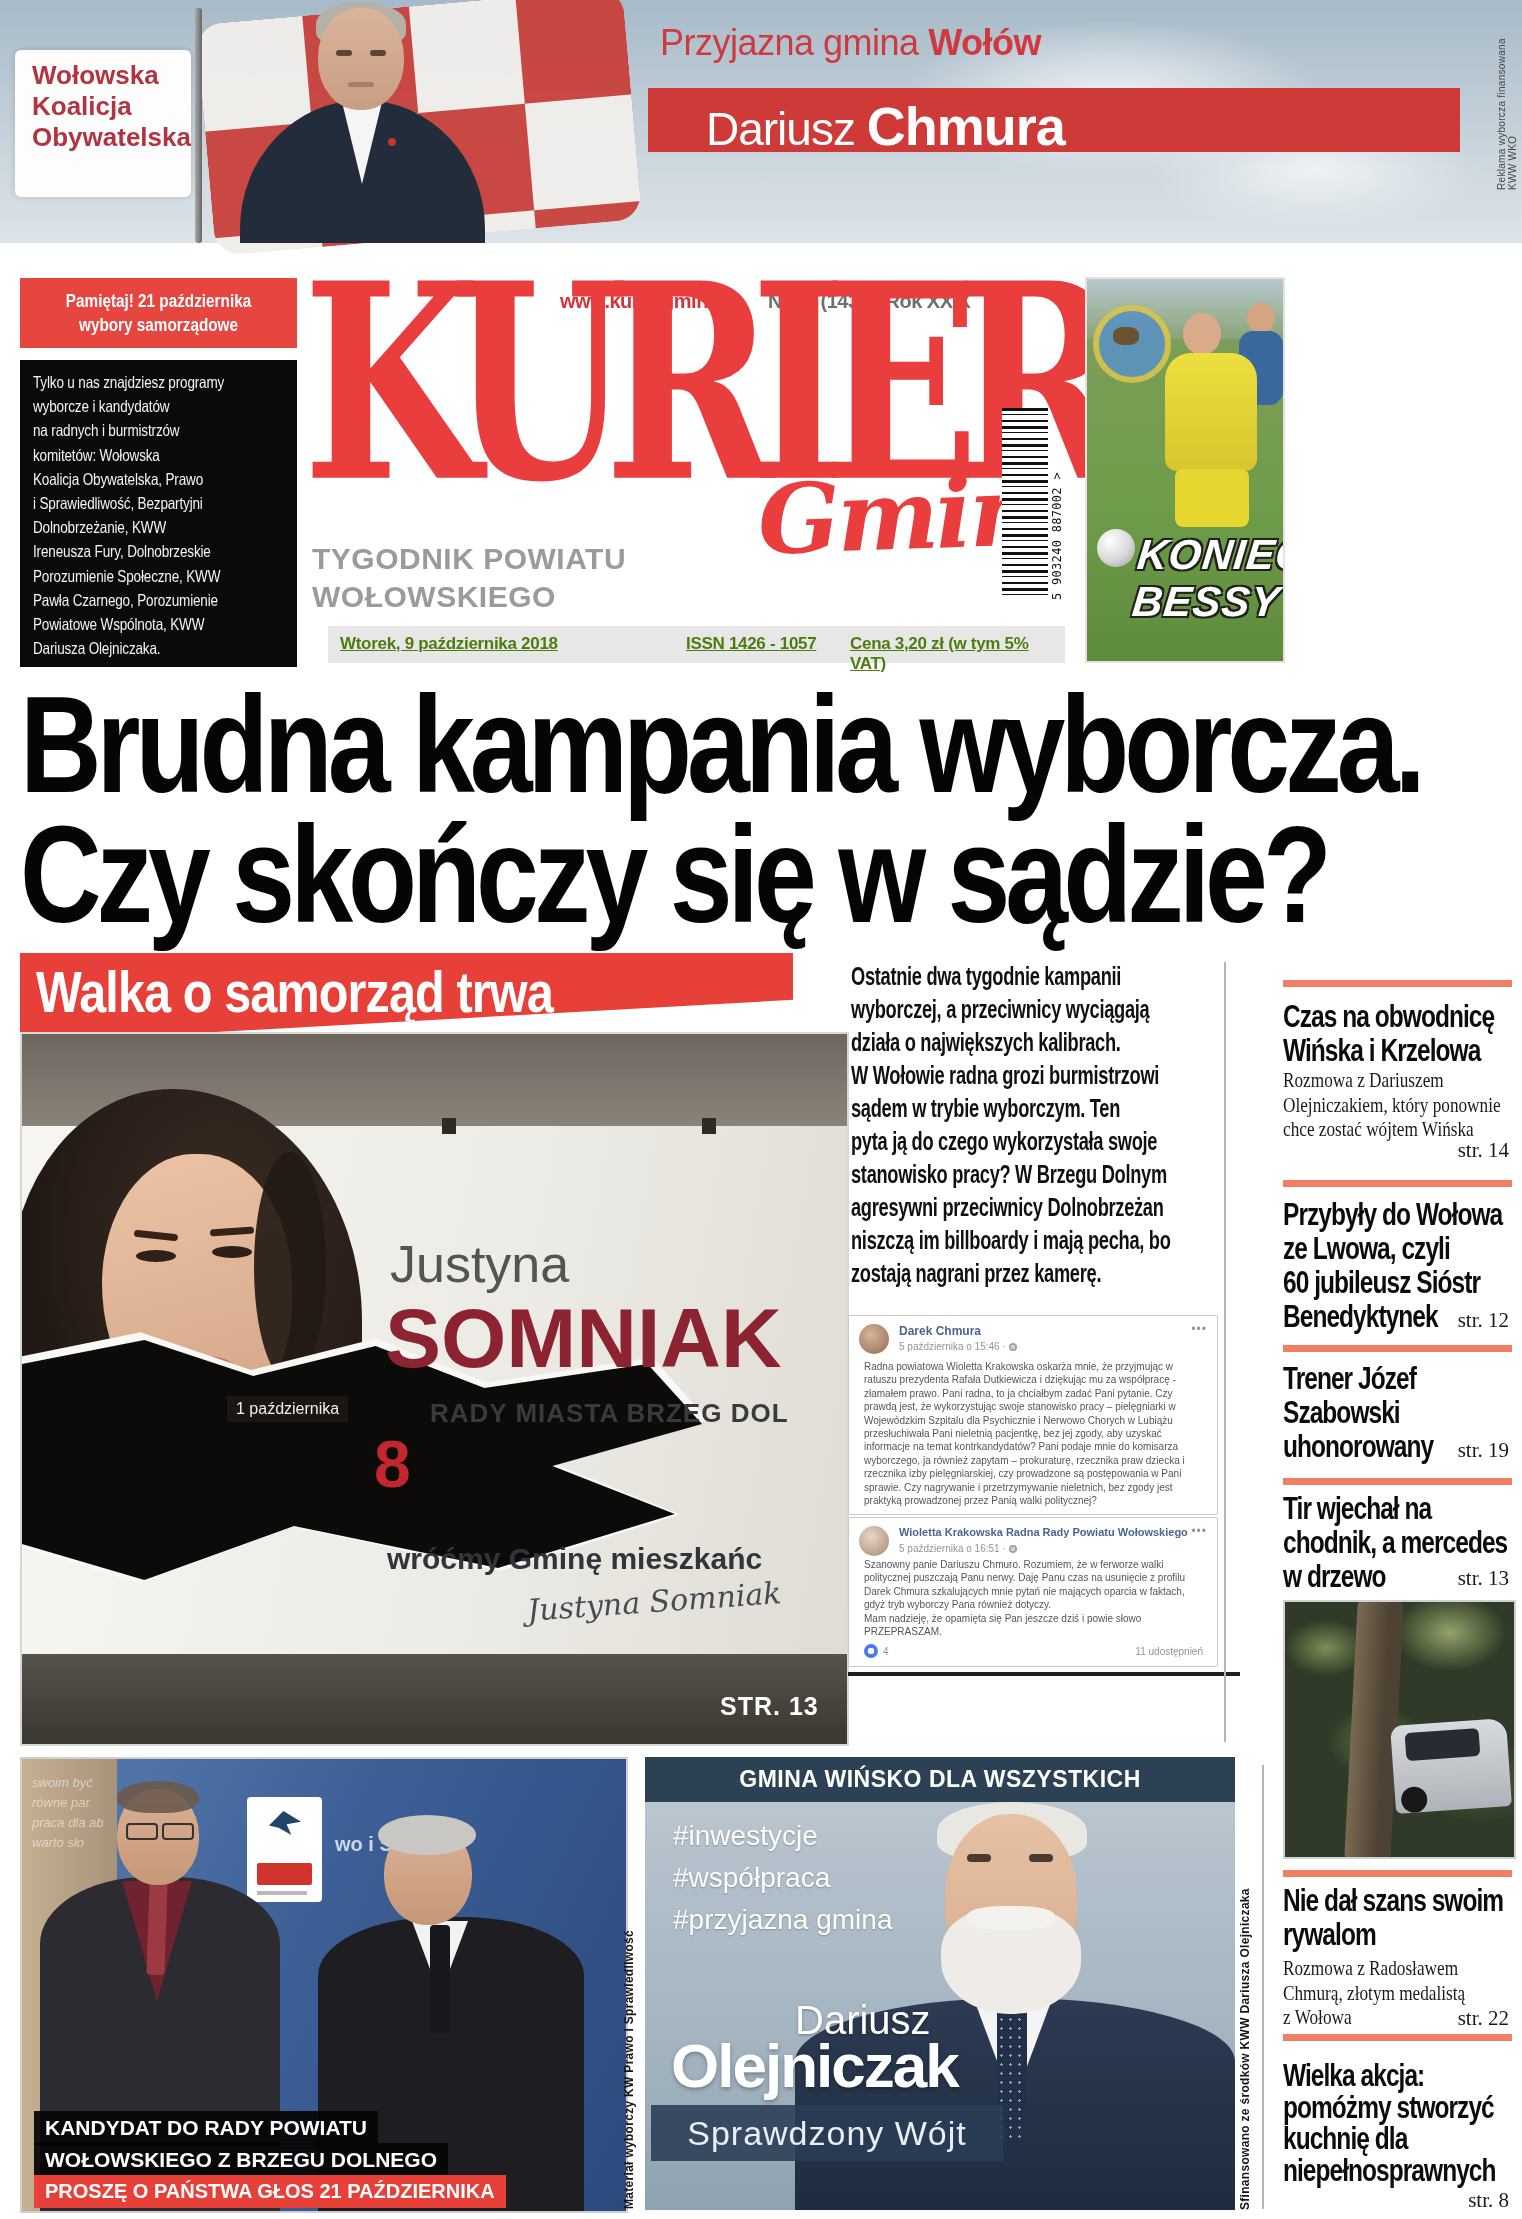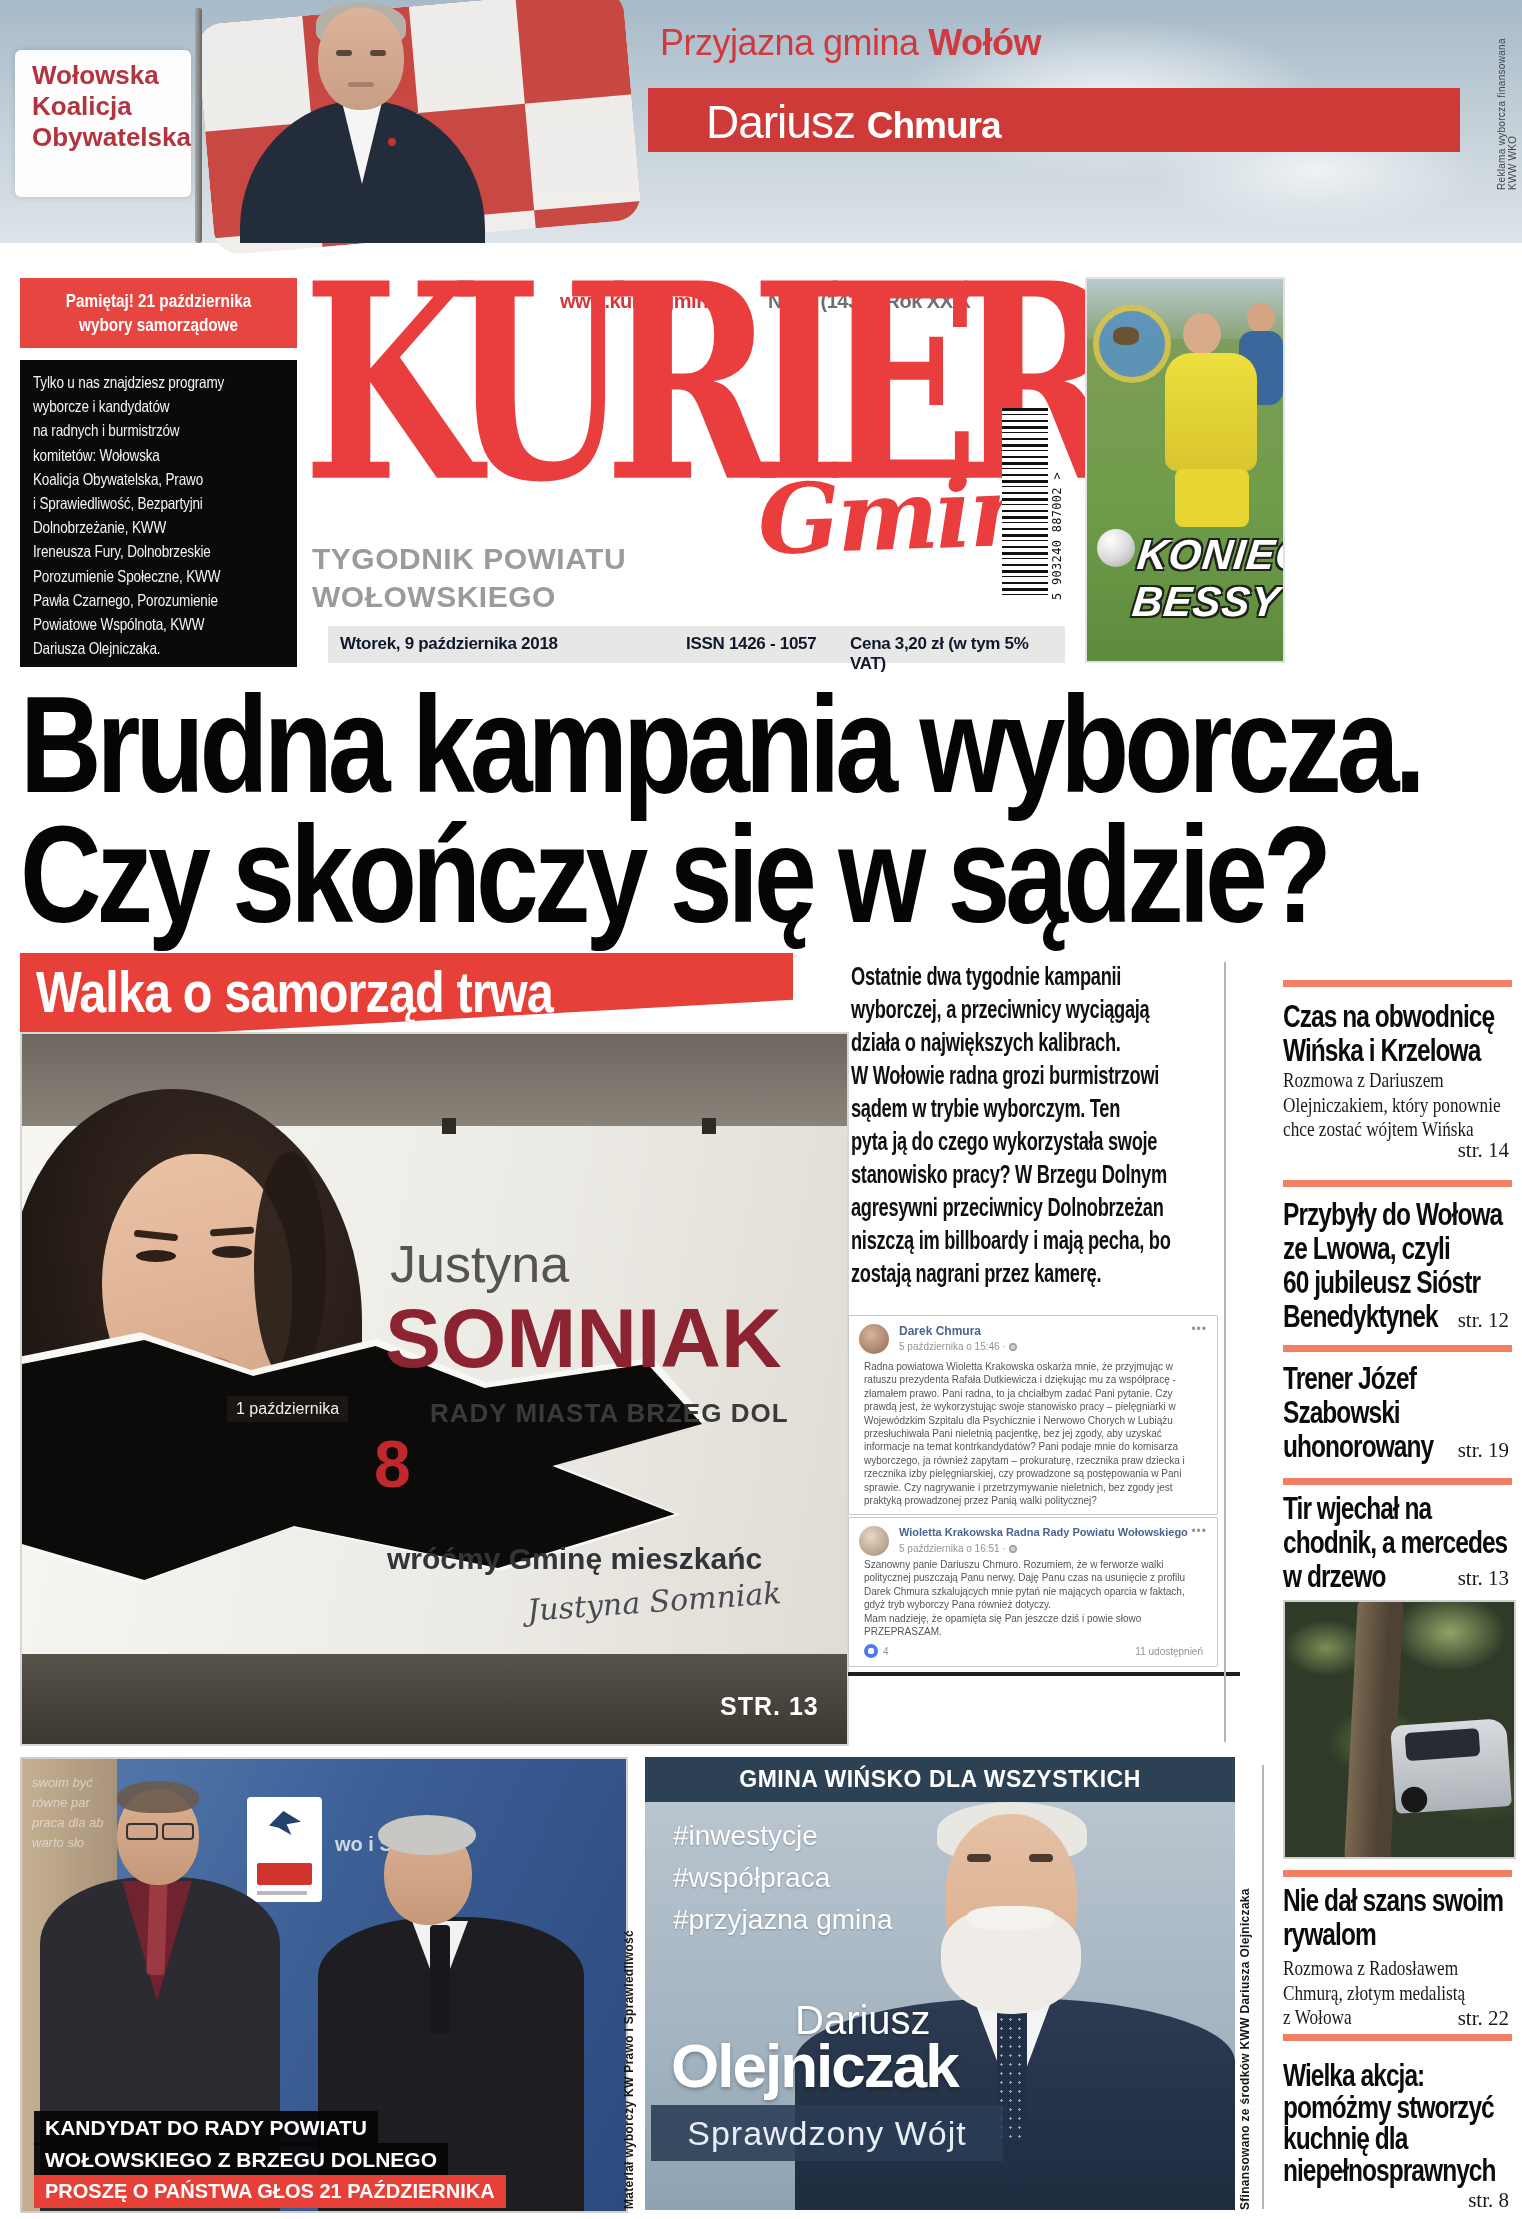--- a/index.html
+++ b/index.html
@@ -31,21 +31,21 @@
             letter-spacing:-.2px;transform:scaleX(.82);transform-origin:top left;}
   
   .site{left:560px;top:290px;font:700 20px "Liberation Sans",sans-serif;color:#d5353a;letter-spacing:-.5px;}
   .issue{left:768px;top:290px;font:700 20px "Liberation Sans",sans-serif;color:#6f6f6f;letter-spacing:-.5px;}
   .kurier{left:303px;top:248px;font:700 205px/205px "DejaVu Serif",serif;letter-spacing:-24px;color:#e93e3d;
           transform:scaleY(1.32);transform-origin:top left;}
   .gmin{left:758px;top:468px;font:italic 700 96px/96px "DejaVu Serif",serif;color:#e93e3d;letter-spacing:-3px;
         transform:rotate(-2deg);}
   .tygodnik{left:312px;top:540px;font:700 30px/38px "Liberation Sans",sans-serif;color:#9b9b9b;letter-spacing:.5px;}
   .graybar{left:328px;top:626px;width:737px;height:37px;background:#e7e7e7;}
-  .graybar span{position:absolute;top:8px;font:700 17px "Liberation Sans",sans-serif;color:#0f172a;letter-spacing:-.3px;}
+  .graybar span{position:absolute;top:8px;font:700 17px "Liberation Sans",sans-serif;color:#4d7c0f;letter-spacing:-.3px;text-decoration:underline;}
   .barcode-bars{left:1002px;top:408px;width:46px;height:192px;
      background:repeating-linear-gradient(180deg,#111 0 3px,#fff 3px 6px,#111 6px 7px,#fff 7px 12px,#111 12px 14px,#fff 14px 18px);}
   .barcode-num{left:1050px;top:408px;height:192px;font:400 12px "DejaVu Sans Mono",monospace;color:#111;}
   .foto{border:2px solid #e2e2e2;overflow:hidden;}
   .fb-photo{left:1085px;top:277px;width:196px;height:382px;background:linear-gradient(180deg,#87a06c 0%,#7a9d55 22%,#6f9c4a 60%,#5d8b3c 100%);}
   .crest{left:6px;top:26px;width:66px;height:66px;border-radius:50%;background:#5a92c0;border:6px solid #d8c44e;opacity:.9;}
   .crest-bull{left:26px;top:48px;width:26px;height:18px;background:#6b5230;border-radius:40%;}
   .player-head{left:96px;top:34px;width:38px;height:42px;border-radius:50%;background:#d9ab8b;}
   .player-torso{left:78px;top:74px;width:92px;height:118px;border-radius:26px 26px 12px 12px;background:linear-gradient(#ecdf3e,#d9c52f);}
   .player-shorts{left:88px;top:190px;width:74px;height:58px;background:#e6d62f;border-radius:8px;}
@@ -173,21 +173,21 @@
     <div class="abs" style="left:388px;top:138px;width:8px;height:8px;border-radius:50%;background:#c23333;"></div>
 
     <div class="abs wk-box">
       <div class="abs wk-text pre">Wołowska
 Koalicja
 Obywatelska</div>
     </div>
 
     <div class="abs ad-slogan"><span style="font-weight:400;">Przyjazna gmina </span><span style="font-weight:700;">Wołów</span></div>
     <div class="abs ad-redbox">
-      <div class="abs ad-candidate"><span style="font-weight:400;">Dariusz </span><span style="font-weight:700;font-size:37px;">Chmura</span></div>
+      <div class="abs ad-candidate"><span style="font-weight:400;">Dariusz </span><span style="font-weight:700;font-size:54px;">Chmura</span></div>
     </div>
     <div class="abs vtext" style="left:1496px;top:10px;height:180px;font-weight:400;font-size:10px;color:#444;">Reklama wyborcza finansowana KWW WKO</div>
   </div>
 
   <div class="abs rem-red">
     <div class="abs rem-head pre">Pamiętaj! 21 października
 wybory samorządowe</div>
   </div>
   <div class="abs rem-black">
     <div class="abs rem-body pre">Tylko u nas znajdziesz programy

